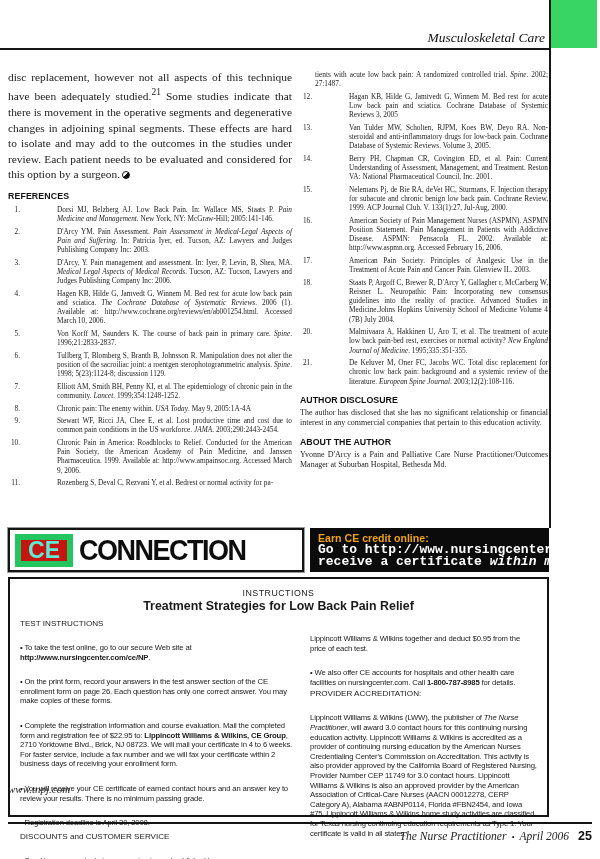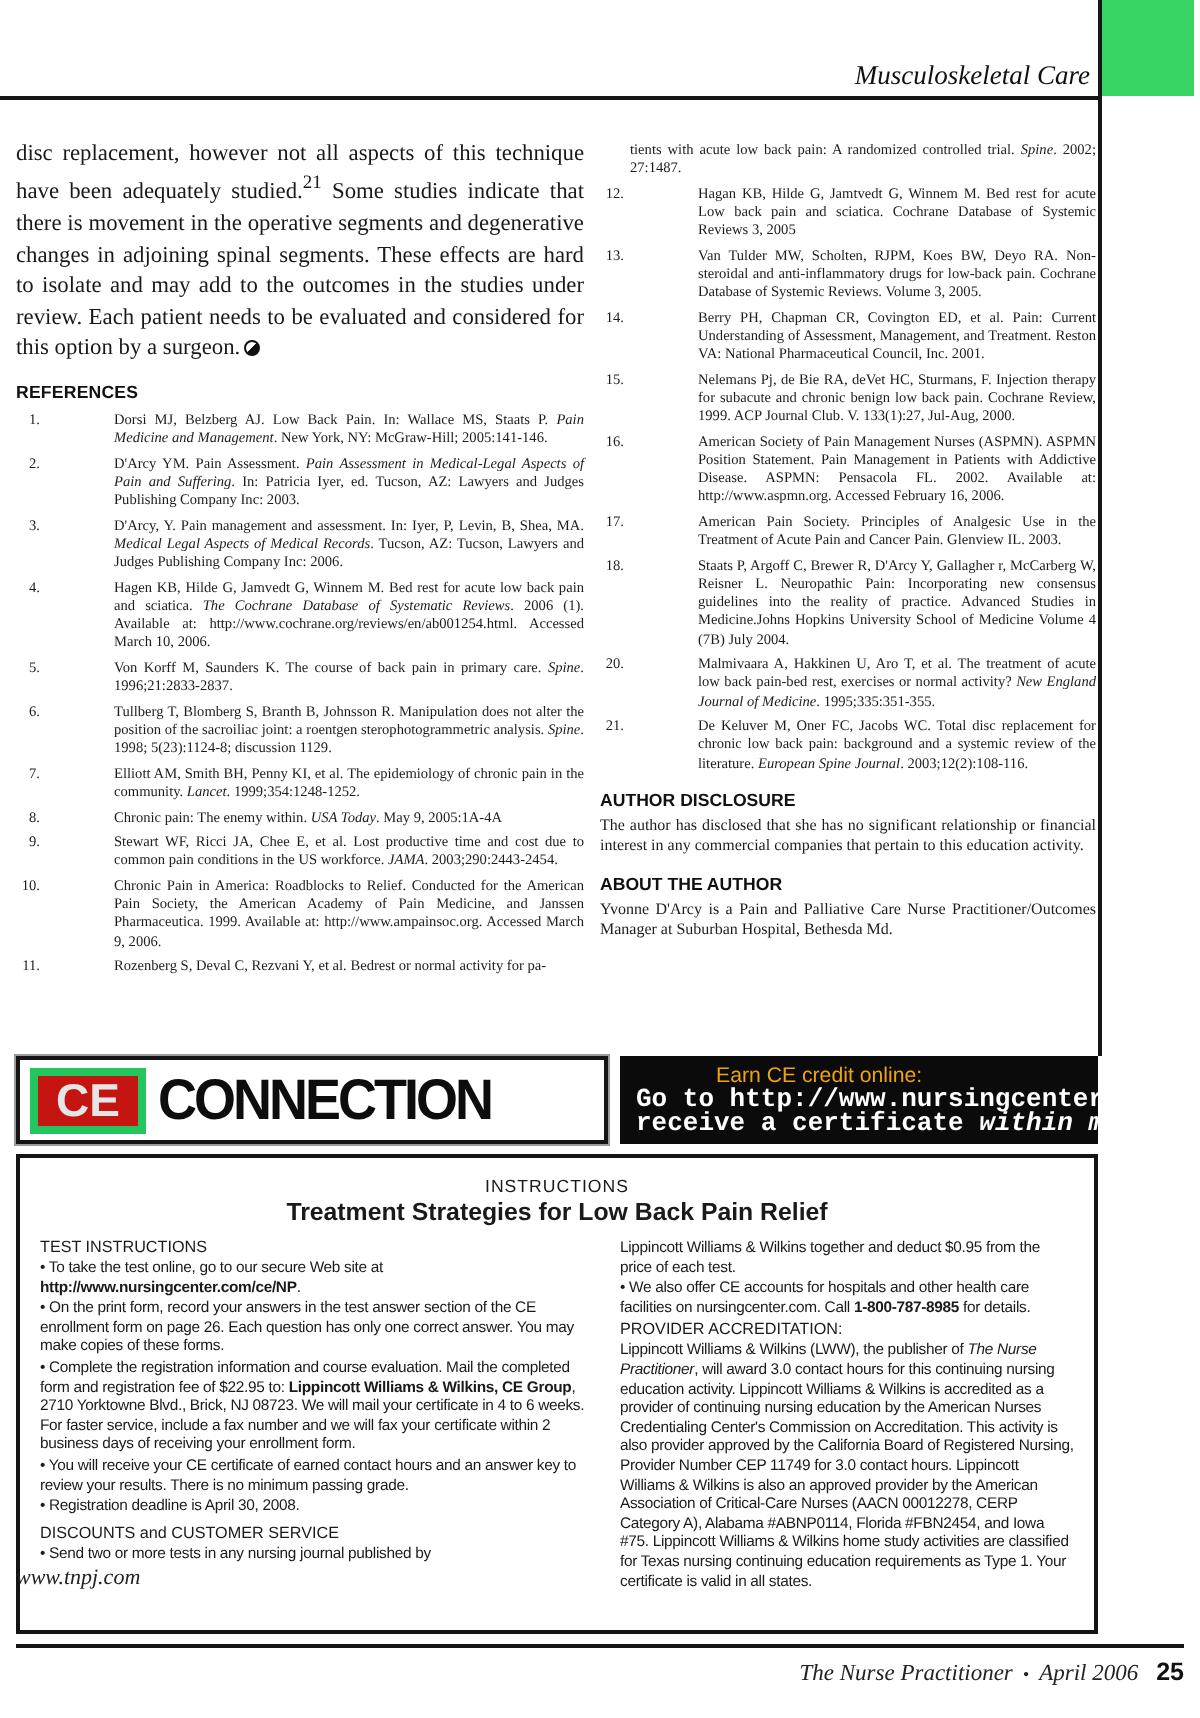--- a/index.html
+++ b/index.html
@@ -26,38 +26,38 @@
   .ref{display:flex;font-size:7.3px;line-height:9.2px;margin-bottom:3.4px;color:#1c1c1c;gap:34px;}
   .ref .ref-n{flex:0 0 12px;text-align:right;margin-right:3px;}
   .ref .ref-t{flex:1;text-align:justify;}
   .ref-cont{font-size:7.3px;line-height:9.2px;margin:0 0 3.4px 15px;text-align:justify;color:#1c1c1c;}
   .author-heading{font:bold 8.8px var(--sans);margin:9px 0 3px;color:#111;}
   .author-text{font-size:8px;line-height:10.2px;text-align:justify;color:#1c1c1c;}
 
   
   .ce-logo-box{position:absolute;left:8px;top:528px;width:296px;height:44px;background:#fff;
                border:2px solid #141414;outline:1px solid #9a9a9a;display:flex;align-items:center;}
-  .ce-tile{width:58px;height:33px;margin-left:5px;background:#c41511;border:4px solid #22c55e;color:#e5e5e5;
+  .ce-tile{width:58px;height:33px;margin-left:5px;background:#c41511;border:6px solid #22c55e;color:#5eead4;
            display:flex;align-items:center;justify-content:center;font:900 23px var(--sans);letter-spacing:0;}
   .ce-word{font:900 27px var(--sans);letter-spacing:-1.5px;margin-left:6px;color:#0d0d0d;transform:scaleY(1.06);transform-origin:left center;white-space:nowrap;}
   .earn-box{position:absolute;left:310px;top:528px;width:239px;height:44px;background:#0b0b0b;color:#fff;
             padding:4px 8px 0;font-family:var(--sans);}
-  .earn-title{color:#f0a312;font-weight:normal;font-size:10.6px;line-height:12px;margin-left:40px;}
+  .earn-title{color:#f0a312;font-weight:bold;font-size:10.6px;line-height:12px;}
   .earn-line{font-weight:bold;font-size:13px;line-height:12px;white-space:nowrap;font-family:Liberation Mono, monospace;}
 
   
   .instructions{position:absolute;left:8px;top:577px;width:541px;height:240px;border:2px solid #141414;
                 padding:9px 10px;font-family:var(--sans);color:#1a1a1a;}
   .inst-label{text-align:center;font-size:8.8px;letter-spacing:.5px;}
   .inst-title{text-align:center;font-weight:bold;font-size:12.4px;margin:1px 0 6px;}
   .inst-cols{display:flex;gap:16px;}
   .inst-left{width:274px;flex:none;}
   .inst-right{flex:1;}
   .inst-heading{font-weight:normal;font-size:8.1px;margin:4px 0 1px;}
-  .inst p.bullet,.inst p.plain{font-size:7.7px;line-height:9.6px;letter-spacing:-.15px;margin:0 0 1px;}
+  .inst p.bullet,.inst p.plain{font-size:7.7px;line-height:9.6px;letter-spacing:-.15px;margin:15px 0 1px;}
   p.bullet::before{content:"• ";}
 
   
   .footer-rule{position:absolute;left:8px;top:822px;width:584px;height:2px;background:#141414;}
   .footer-site{position:absolute;left:8px;top:783px;font:italic 11px var(--serif);color:#222;}
   .footer-right{position:absolute;right:8px;top:829px;display:flex;align-items:baseline;font:italic 11.5px var(--serif);color:#222;}
   .footer-right .sep{margin:0 5px;font-size:9px;}
   .page-num{font:bold 12.5px var(--sans);font-style:normal;margin-left:9px;color:#111;}
 </style>
 </head>

